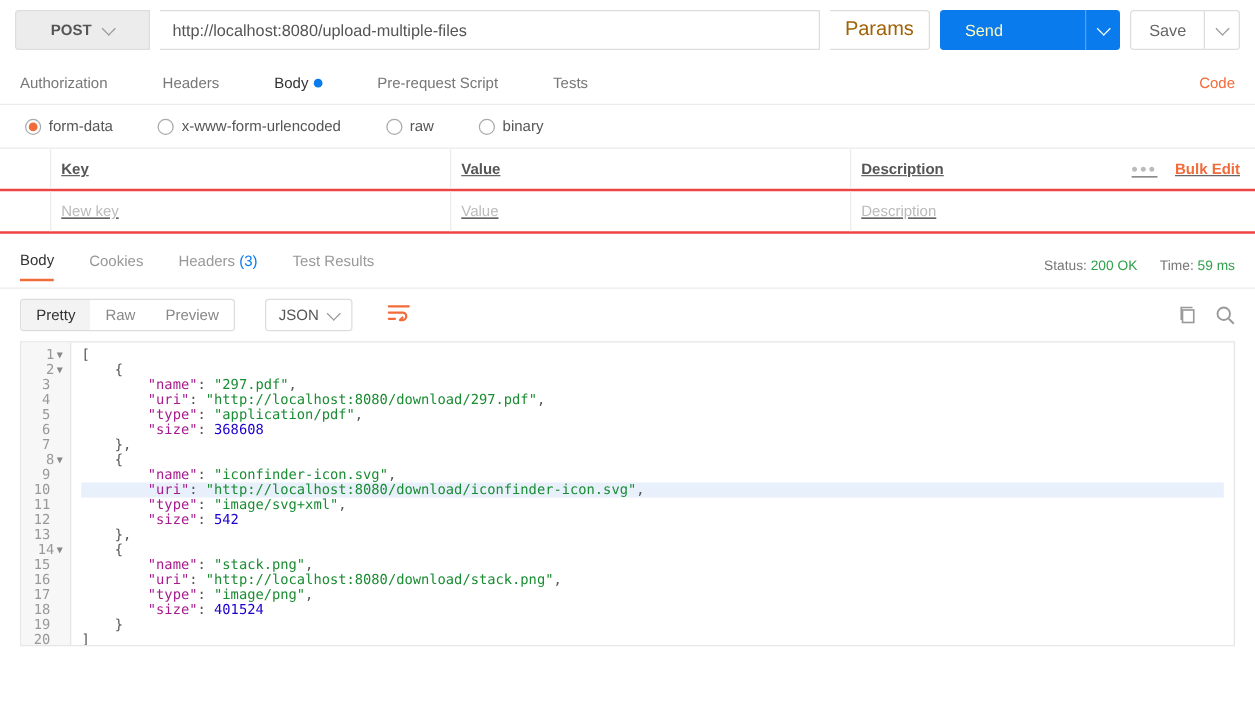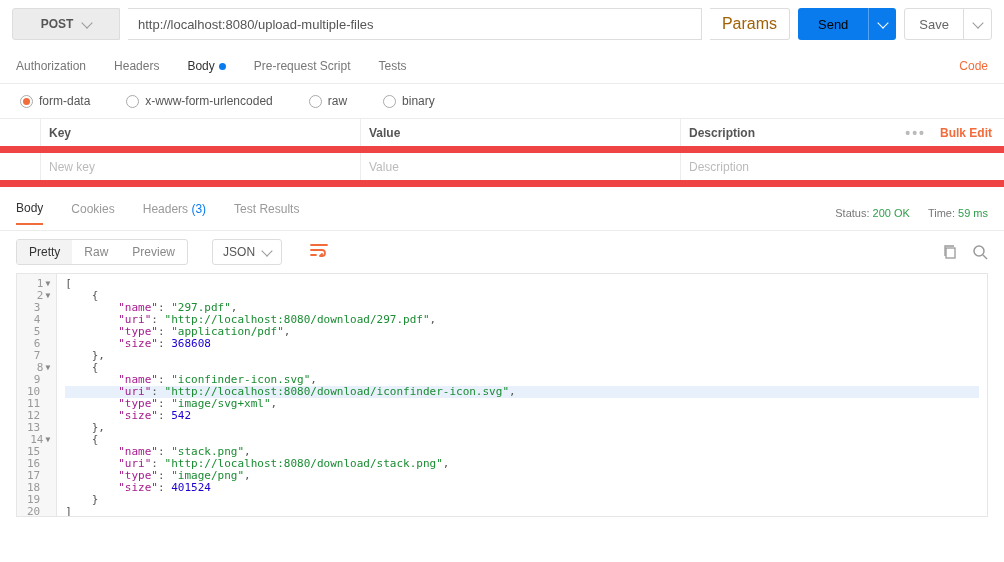--- a/index.html
+++ b/index.html
@@ -1,43 +1,43 @@
 <!DOCTYPE html>
 <html><head>
 <meta charset="utf-8">
 <style>
 * { margin: 0; padding: 0; box-sizing: border-box; }
 body { font-family: -apple-system, BlinkMacSystemFont, "Segoe UI", Helvetica, Arial, sans-serif; font-size: 13px; color: #333; background: #fff; width: 1004px; height: 562px; overflow: hidden; }
 .topbar { display: flex; align-items: stretch; padding: 8px 12px; gap: 8px; }
 .method-dd { display: flex; align-items: center; justify-content: center; width: 108px; background: #ececec; border: 1px solid #ddd; border-radius: 3px 0 0 3px; color: #555; font-size: 12px; gap: 10px; cursor: pointer; font-weight: bold; }
 .url-input { flex: 1; border: 1px solid #ddd; border-left: none; padding: 0 10px; font-size: 13px; color: #555; display: flex; align-items: center; }
 .params-btn { display: flex; align-items: center; justify-content: center; width: 80px; border: 1px solid #ddd; border-left: none; border-radius: 0 3px 3px 0; color: #a16207; font-size: 16px; cursor: pointer; }
-.send-btn { display: flex; align-items: center; background: #097bed; color: #000000; border-radius: 3px; font-size: 13px; cursor: pointer; }
+.send-btn { display: flex; align-items: center; background: #097bed; color: #fef9c3; border-radius: 3px; font-size: 13px; cursor: pointer; gap: 46px; }
 .send-btn .lbl { padding: 0 20px; }
 .send-btn .dd { width: 28px; display: flex; align-items: center; justify-content: center; border-left: 1px solid rgba(255,255,255,0.3); align-self: stretch; }
 .save-btn { display: flex; align-items: center; border: 1px solid #ddd; border-radius: 3px; color: #666; font-size: 13px; cursor: pointer; }
 .save-btn .lbl { padding: 0 14px; }
 .save-btn .dd { width: 28px; display: flex; align-items: center; justify-content: center; border-left: 1px solid #ddd; align-self: stretch; }
 .row-h { height: 32px; }
 .chevron { display: inline-block; width: 8px; height: 8px; border-right: 1.5px solid #999; border-bottom: 1.5px solid #999; transform: rotate(45deg); margin-top: -3px; }
 .chevron.white { border-color: #fff; }
 
-.tabs { display: flex; align-items: center; border-bottom: 1px solid #ececec; padding: 0 16px; gap: 28px; height: 36px; }
+.tabs { display: flex; align-items: center; border-bottom: 1px solid #ececec; padding: 0 16px; gap: 44px; height: 36px; }
 .tab { color: #777; font-size: 12px; cursor: pointer; }
 .tab.active { color: #333; font-weight: 500; }
 .tab .dot { display: inline-block; width: 7px; height: 7px; border-radius: 50%; background: #097bed; margin-left: 4px; vertical-align: middle; }
 .code-link { margin-left: auto; color: #f26b3a; font-size: 12px; cursor: pointer; }
 
 .subtype { display: flex; align-items: center; gap: 36px; padding: 10px 20px; font-size: 12px; color: #555; }
 .radio-wrap { display: flex; align-items: center; gap: 6px; cursor: pointer; }
 .radio { width: 13px; height: 13px; border: 1px solid #aaa; border-radius: 50%; display: inline-flex; align-items: center; justify-content: center; }
 .radio.checked::after { content: ""; width: 7px; height: 7px; border-radius: 50%; background: #f26b3a; }
 
 .kv-table { border-top: 1px solid #ececec; }
-.kv-header, .kv-row { display: flex; align-items: center; border-bottom: 7px solid #ef4444; height: 34px; }
+.kv-header, .kv-row { display: flex; align-items: center; border-bottom: 2px solid #ef4444; height: 34px; text-decoration: underline; }
 .kv-col-check { width: 40px; display: flex; align-items: center; justify-content: center; }
 .kv-col-key { width: 320px; padding-left: 8px; color: #555; font-size: 12px; border-left: 1px solid #ececec; height: 100%; display: flex; align-items: center; }
 .kv-col-value { width: 320px; padding-left: 8px; color: #555; font-size: 12px; border-left: 1px solid #ececec; height: 100%; display: flex; align-items: center; gap: 6px; }
 .kv-col-desc { flex: 1; padding-left: 8px; color: #555; font-size: 12px; border-left: 1px solid #ececec; height: 100%; display: flex; align-items: center; }
 .kv-header { font-size: 11px; color: #666; font-weight: 600; }
 .kv-actions { width: 110px; display: flex; align-items: center; justify-content: flex-end; gap: 14px; padding-right: 12px; }
 .bulk-edit { color: #f26b3a; font-size: 12px; cursor: pointer; }
 .dots { color: #bbb; letter-spacing: 2px; font-size: 14px; cursor: pointer; }
 .checkbox { width: 15px; height: 15px; border: 1px solid #888; border-radius: 2px; background: #666; display: flex; align-items: center; justify-content: center; }
 .checkbox.checked::after { content: "✓"; color: #fff; font-size: 11px; line-height: 1; }

